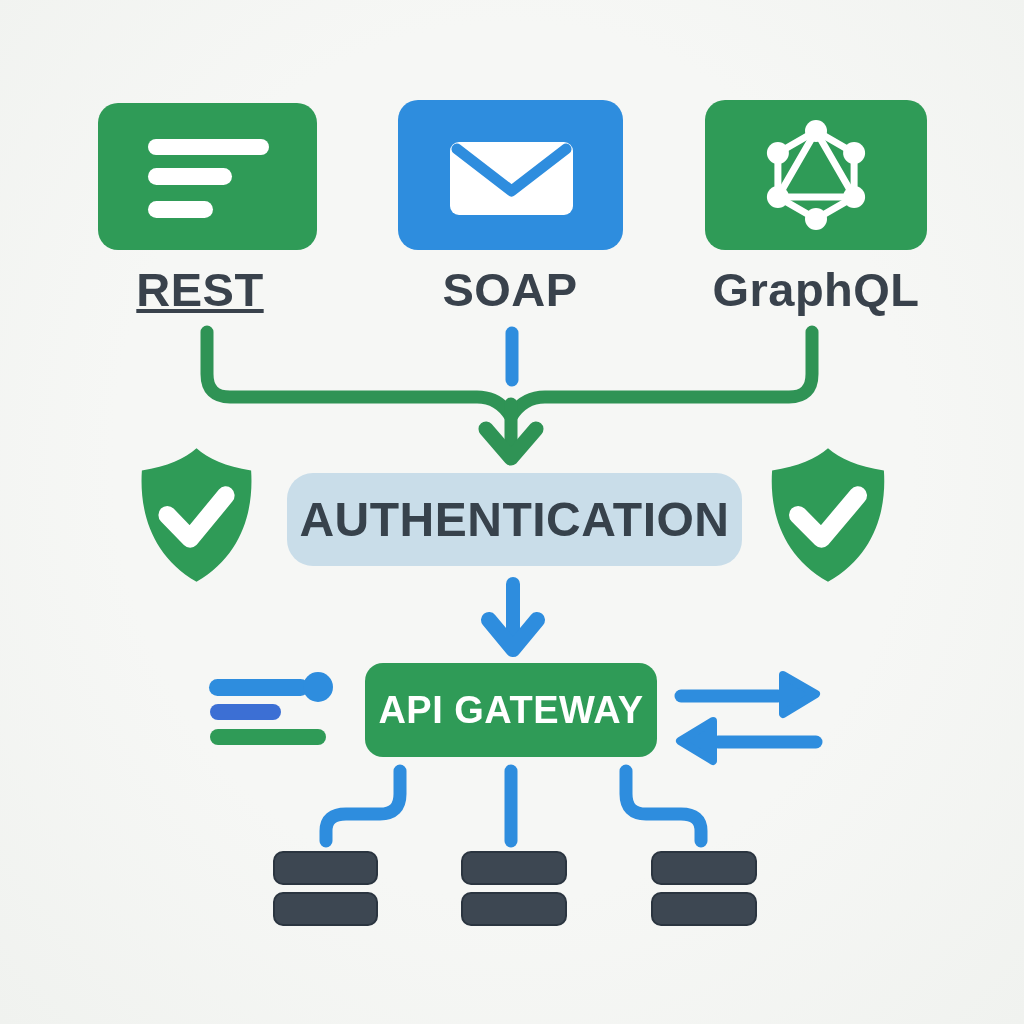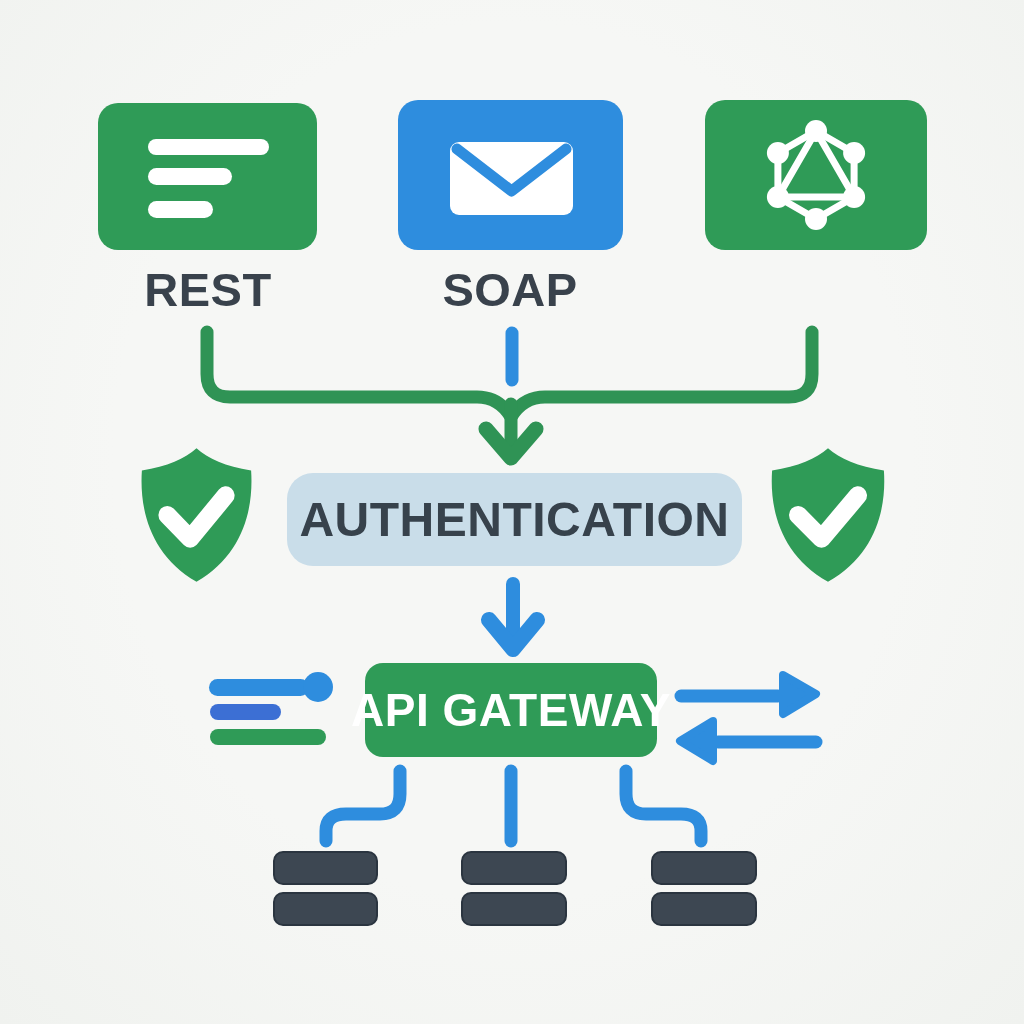--- a/index.html
+++ b/index.html
@@ -35,21 +35,21 @@
     font-size:48px;font-weight:bold;color:#37424c;
     letter-spacing:0.5px;white-space:nowrap;
   }
   
   .gateway-box{
     position:absolute;left:365px;top:663px;width:292px;height:94px;
     background:#2f9b57;border-radius:18px;
     display:flex;align-items:center;justify-content:center;
   }
   .gateway-label{
-    font-size:46px;font-weight:bold;color:#ffffff;
+    font-size:38px;font-weight:bold;color:#ffffff;
     letter-spacing:0.5px;white-space:nowrap;
   }
   
   .db-stack{position:absolute;display:flex;flex-direction:column;gap:7px;}
   .db-bar{
     height:30px;border-radius:10px;
     background:#3d4752;border:2px solid #2b3540;
   }
   svg{display:block;}
   .layer{position:absolute;left:0;top:0;}
@@ -106,21 +106,21 @@
     </g>
   </svg>
 
   <div class="card green" style="left:98px;top:103px;width:219px;height:147px;">
     <svg width="219" height="147" viewBox="0 0 219 147">
       <rect x="50" y="36" width="121" height="16" rx="8" fill="#ffffff"></rect>
       <rect x="50" y="65" width="84" height="17" rx="8.5" fill="#ffffff"></rect>
       <rect x="50" y="98" width="65" height="17" rx="8.5" fill="#ffffff"></rect>
     </svg>
   </div>
-  <div class="api-label" style="left:108px;top:262px;width:200px;">REST</div>
+  <div class="api-label" style="left:100px;top:262px;width:200px;text-decoration:underline;">REST</div>
 
   <div class="card blue" style="left:398px;top:100px;width:225px;height:150px;">
     <svg width="225" height="150" viewBox="0 0 225 150">
       <rect x="52" y="42" width="123" height="73" rx="9" fill="#ffffff"></rect>
       <path d="M59,49 L113.5,91 L168,49" stroke="#2e8dde" stroke-width="11" stroke-linecap="round" stroke-linejoin="round" fill="none"></path>
     </svg>
   </div>
   <div class="api-label" style="left:410px;top:262px;width:200px;">SOAP</div>
 
   <div class="card green" style="left:705px;top:100px;width:222px;height:150px;">
@@ -128,20 +128,21 @@
       <polygon points="60,16 98.1,38 98.1,82 60,104 21.9,82 21.9,38" fill="none" stroke="#ffffff" stroke-width="7"></polygon>
       <polygon points="60,16 21.9,82 98.1,82" fill="none" stroke="#ffffff" stroke-width="7"></polygon>
       <circle cx="60" cy="16" r="11" fill="#ffffff"></circle>
       <circle cx="98.1" cy="38" r="11" fill="#ffffff"></circle>
       <circle cx="98.1" cy="82" r="11" fill="#ffffff"></circle>
       <circle cx="60" cy="104" r="11" fill="#ffffff"></circle>
       <circle cx="21.9" cy="82" r="11" fill="#ffffff"></circle>
       <circle cx="21.9" cy="38" r="11" fill="#ffffff"></circle>
     </svg>
   </div>
+  <div class="api-label" style="left:696px;top:262px;width:240px;">GraphQL</div>
 
   <div class="auth-pill">
     <span class="auth-label">AUTHENTICATION</span>
   </div>
 
   <div class="gateway-box">
     <span class="gateway-label">API GATEWAY</span>
   </div>
 
   <div class="db-stack" style="left:273px;top:851px;width:105px;">

